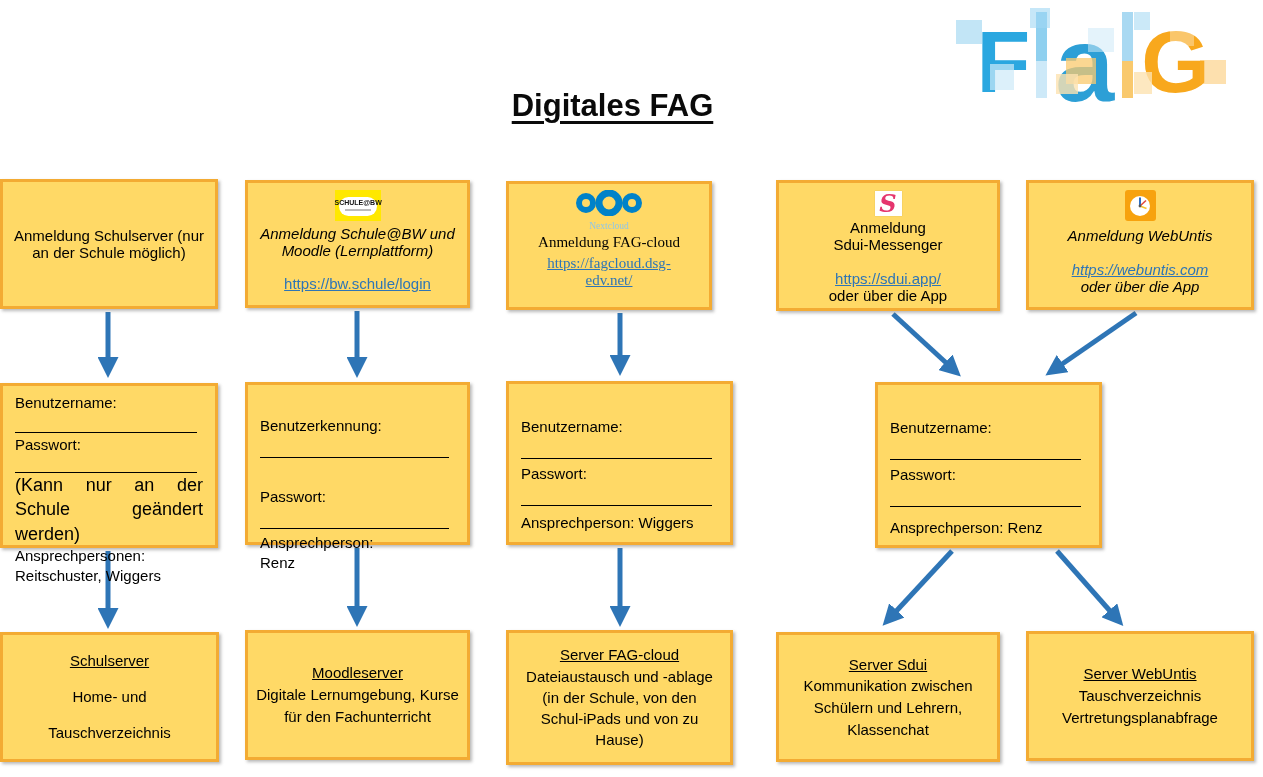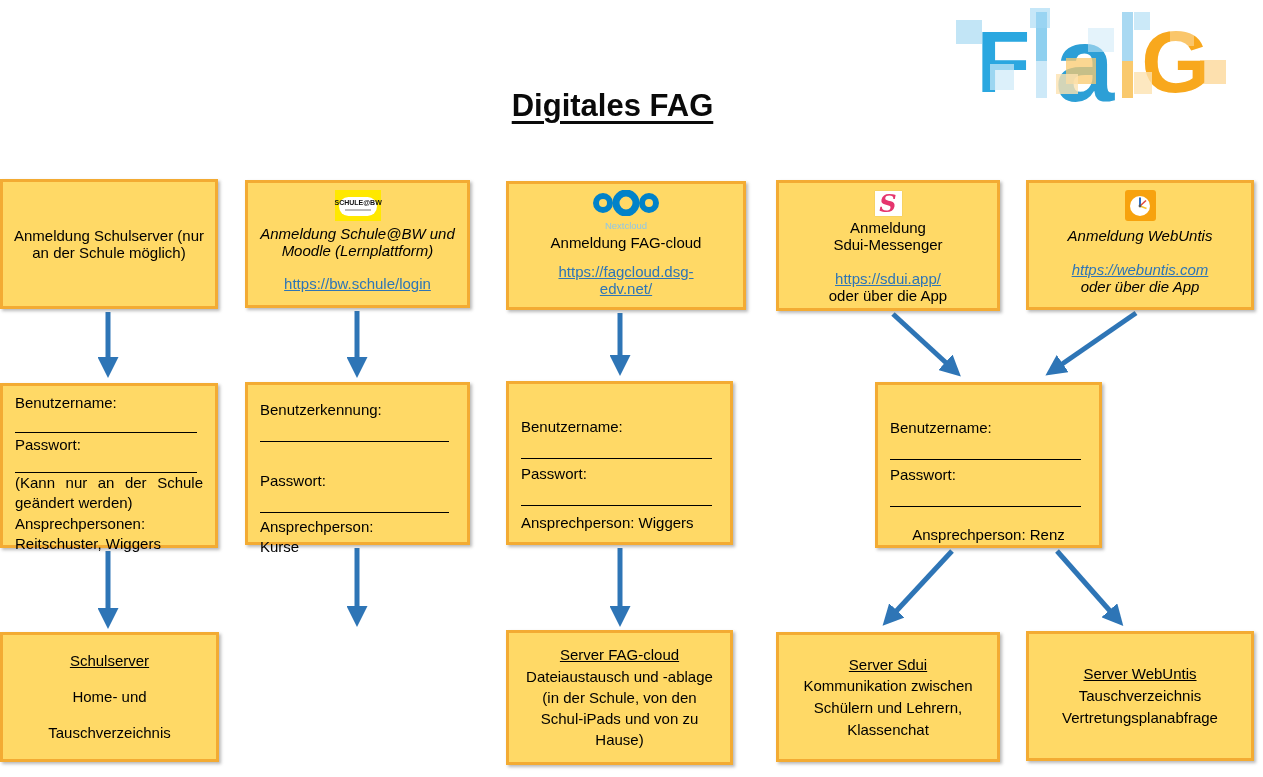--- a/index.html
+++ b/index.html
@@ -29,21 +29,21 @@
   .box { position:absolute; background:#ffd966; border:3px solid #f3ab33;
          box-shadow:2px 2px 3px rgba(100,100,100,0.45);
          color:#000; font-size:15px; }
   .vcenter { display:flex; flex-direction:column; align-items:center; justify-content:center;
              height:100%; text-align:center; padding:4px 8px; }
   .link { color:#2e75b6; text-decoration:underline; cursor:pointer; }
 
   
   .cred { padding:12px 12px 6px 12px; text-align:left; }
   .uline { border-bottom:1.6px solid #000; }
-  .note { font-size:15px; text-align:justify; line-height:1.35; }
+  .note { font-size:18px; text-align:justify; line-height:1.35; }
 
   
   .srv-head { text-decoration:underline; }
 
   
   .schulebw-logo { width:46px; height:31px; background:#ffe800; position:relative; margin-bottom:4px; }
   .schulebw-cloud { position:absolute; left:4px; top:7px; width:38px; height:19px; background:#fff; border-radius:10px; }
   .schulebw-text { position:absolute; left:0; top:9px; width:100%; text-align:center;
                    font-size:7px; font-weight:bold; color:#111; letter-spacing:0; }
   .schulebw-sub { position:absolute; left:10px; top:19px; width:26px; height:2px; background:#bbb; }
@@ -124,32 +124,32 @@
       <span class="schulebw-logo">
         <span class="schulebw-cloud"></span>
         <span class="schulebw-text">SCHULE@BW</span>
         <span class="schulebw-sub"></span>
       </span>
       <span style="max-width:210px;font-style:italic;">Anmeldung Schule@BW und Moodle (Lernplattform)</span>
       <a class="link" style="margin-top:16px;">https://bw.schule/login</a>
     </div>
   </div>
 
-  <div class="box" style="left:506px;top:181px;width:240px;height:129px;">
+  <div class="box" style="left:506px;top:181px;width:206px;height:129px;font-family:Liberation Serif, serif;">
     <div class="vcenter" style="justify-content:flex-start;padding-top:6px;">
       <span class="nc-logo">
         <svg width="78" height="26" viewBox="0 0 78 26">
           <circle cx="16" cy="13" r="7" fill="none" stroke="#0082c9" stroke-width="6"></circle>
           <circle cx="62" cy="13" r="7" fill="none" stroke="#0082c9" stroke-width="6"></circle>
           <circle cx="39" cy="13" r="10" fill="none" stroke="#0082c9" stroke-width="7"></circle>
         </svg>
       </span>
       <span class="nc-caption">Nextcloud</span>
       <span>Anmeldung FAG-cloud</span>
-      <a class="link" style="margin-top:12px;max-width:170px;">https://fagcloud.dsg-edv.net/</a>
+      <a class="link" style="margin-top:4px;max-width:170px;">https://fagcloud.dsg-edv.net/</a>
     </div>
   </div>
 
   <div class="box" style="left:776px;top:180px;width:224px;height:131px;">
     <div class="vcenter" style="justify-content:flex-start;padding-top:8px;">
       <span class="sdui-logo">
         <span class="sdui-s">S</span>
       </span>
       <span>Anmeldung</span>
       <span>Sdui-Messenger</span>
@@ -178,53 +178,59 @@
   <div class="box cred" style="left:0;top:383px;width:218px;height:165px;padding-top:8px;">
     <div>Benutzername:</div>
     <div class="uline" style="height:22px;width:97%;"></div>
     <div style="margin-top:3px;">Passwort:</div>
     <div class="uline" style="height:20px;width:97%;"></div>
     <div class="note">(Kann nur an der Schule geändert werden)</div>
     <div style="margin-top:1px;">Ansprechpersonen:</div>
     <div style="margin-top:3px;">Reitschuster, Wiggers</div>
   </div>
 
-  <div class="box cred" style="left:245px;top:382px;width:225px;height:163px;padding-top:16px;">
+  <div class="box cred" style="left:245px;top:382px;width:225px;height:163px;padding-top:32px;">
     <div>Benutzerkennung:</div>
     <div class="uline" style="height:24px;width:97%;"></div>
     <div style="margin-top:30px;">Passwort:</div>
     <div class="uline" style="height:24px;width:97%;"></div>
     <div style="margin-top:5px;">Ansprechperson:</div>
-    <div style="margin-top:3px;">Kurse</div>
+    <div style="margin-top:3px;">Renz</div>
   </div>
 
   <div class="box cred" style="left:506px;top:381px;width:227px;height:164px;padding-top:34px;">
     <div>Benutzername:</div>
     <div class="uline" style="height:24px;width:97%;"></div>
     <div style="margin-top:6px;">Passwort:</div>
     <div class="uline" style="height:24px;width:97%;"></div>
     <div style="margin-top:8px;">Ansprechperson: Wiggers</div>
   </div>
 
   <div class="box cred" style="left:875px;top:382px;width:227px;height:166px;padding-top:34px;">
     <div>Benutzername:</div>
     <div class="uline" style="height:24px;width:97%;"></div>
     <div style="margin-top:6px;">Passwort:</div>
     <div class="uline" style="height:24px;width:97%;"></div>
-    <div style="margin-top:19px;text-align:center;">Ansprechperson: Renz</div>
+    <div style="margin-top:12px;">Ansprechperson: Renz</div>
   </div>
 
   <div class="box" style="left:0;top:632px;width:219px;height:130px;">
     <div class="vcenter" style="line-height:1.45;gap:14px;">
       <span class="srv-head">Schulserver</span>
       <span>Home- und</span>
       <span>Tauschverzeichnis</span>
     </div>
   </div>
 
+  <div class="box" style="left:245px;top:630px;width:225px;height:130px;">
+    <div class="vcenter" style="line-height:1.45;">
+      <span class="srv-head">Moodleserver</span>
+      <span style="max-width:208px;">Digitale Lernumgebung, Kurse für den Fachunterricht</span>
+    </div>
+  </div>
 
   <div class="box" style="left:506px;top:630px;width:227px;height:135px;">
     <div class="vcenter" style="line-height:1.42;text-align:center;">
       <span class="srv-head">Server FAG-cloud</span>
       <span style="max-width:200px;">Dateiaustausch und -ablage (in der Schule, von den Schul-iPads und von zu Hause)</span>
     </div>
   </div>
 
   <div class="box" style="left:776px;top:632px;width:224px;height:130px;">
     <div class="vcenter" style="line-height:1.45;">

